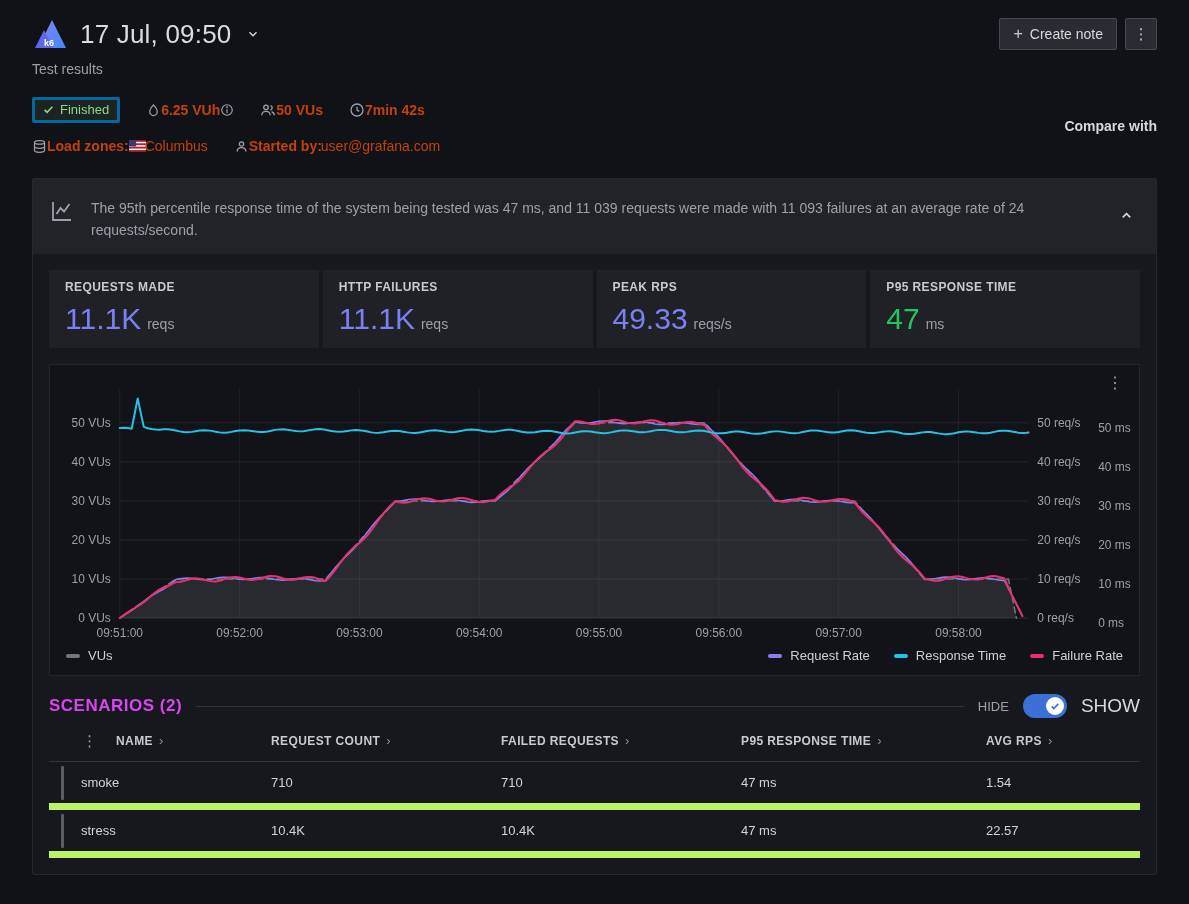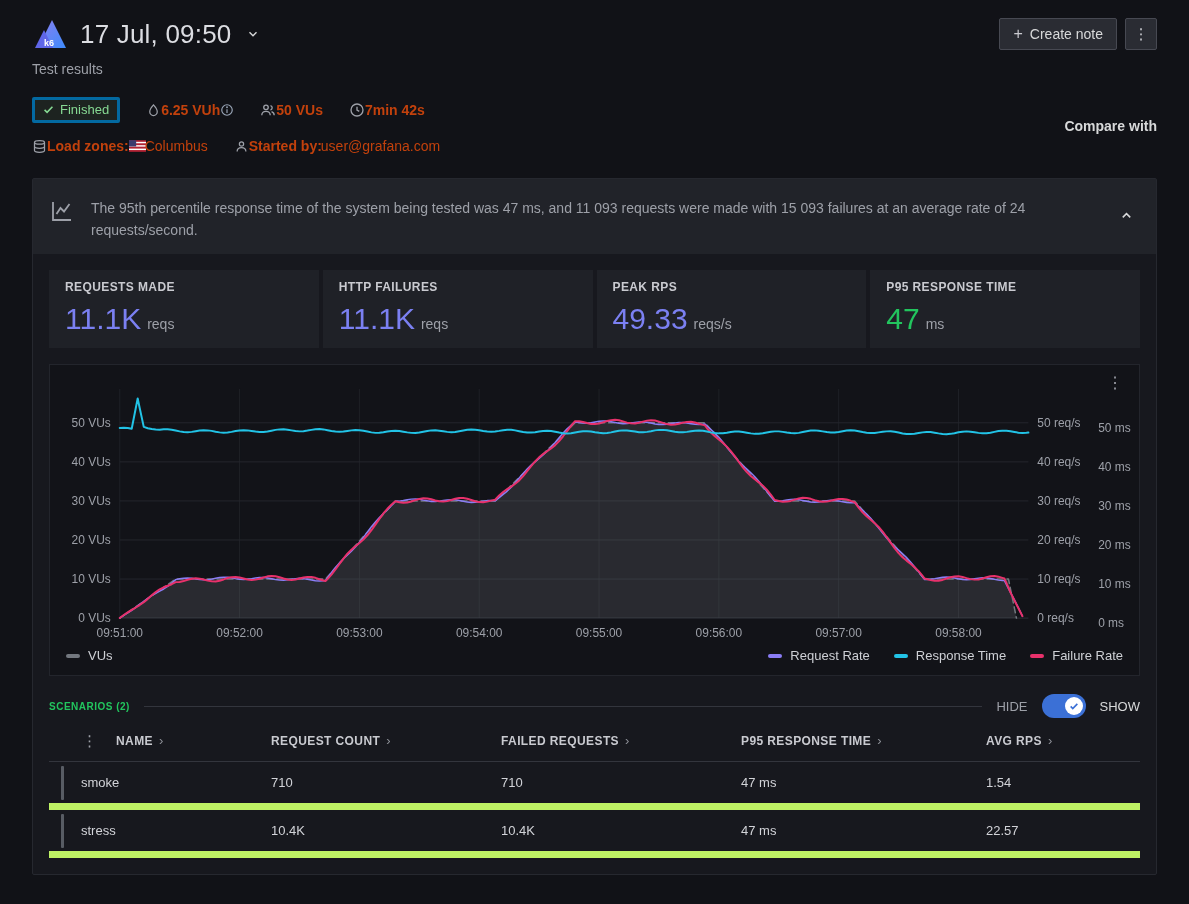--- a/index.html
+++ b/index.html
@@ -51,24 +51,24 @@
 
   .chart-card{position:relative;margin:0 16px;background:#121318;border:1px solid #23252c;padding:6px 0 2px}
   .chart-kebab{position:absolute;top:6px;right:10px;background:none;border:none;color:#9da0a8;font-size:16px;cursor:pointer;padding:2px 6px}
   .chart-svg{display:block;width:100%;height:auto}
   .legend{display:flex;justify-content:space-between;align-items:center;padding:2px 16px 10px;font-size:13px;color:#ced0d5}
   .legend-item{display:inline-flex;align-items:center;gap:8px;cursor:pointer}
   .swatch{width:14px;height:4px;border-radius:2px;display:inline-block}
   .legend-right{display:flex;gap:24px}
 
   .scenarios-bar{display:flex;align-items:center;gap:14px;margin:18px 16px 2px}
-  .s-title{font-size:10px;font-weight:700;letter-spacing:.5px;color:#22c55e;white-space:nowrap}
+  .s-title{font-size:17px;font-weight:700;letter-spacing:.5px;color:#d946ef;white-space:nowrap}
   .s-divider{flex:1;height:1px;background:#33353d}
   .hide-label{font-size:13px;color:#9da0a8}
-  .show-label{font-size:13px;color:#d8d9da}
+  .show-label{font-size:19px;color:#d8d9da}
   .toggle{position:relative;width:44px;height:24px;border-radius:12px;border:none;cursor:pointer}
   .toggle .knob{position:absolute;top:3px;right:3px;width:18px;height:18px;border-radius:50%;background:#fff;display:flex;align-items:center;justify-content:center}
 
   .table{margin:2px 16px 16px}
   .thead{display:grid;grid-template-columns:67px 155px 230px 240px 245px 1fr;align-items:center;height:42px;border-bottom:1px solid #33353d}
   .th{display:flex;align-items:center;gap:6px;font-size:12px;font-weight:700;letter-spacing:.4px;color:#c9cad0;cursor:pointer}
   .sort{color:#8e9198;font-size:13px;font-weight:400}
   .thead-kebab{padding-left:33px;color:#9da0a8;font-size:15px;cursor:pointer}
   .trow{display:grid;grid-template-columns:32px 190px 230px 240px 245px 1fr;align-items:center;height:48px;border-bottom:7px solid #bef264;font-size:13px;color:#d2d3d8;cursor:pointer}
   .row-accent{width:3px;height:34px;background:#585c64;margin-left:12px;border-radius:1px}
@@ -188,21 +188,21 @@
   <section class="panel">
 
     <div class="panel-header">
       <span class="ph-icon">
         <svg width="26" height="24" viewBox="0 0 24 24" fill="none" stroke="#9da0a8" stroke-width="1.8">
             <path d="M3 3v18h18"></path>
             <path d="M6.5 15l4-6 3.5 3.5 5.5-7.5"></path>
           </svg>
       </span>
       <div>
-        <div class="panel-desc">The 95th percentile response time of the system being tested was 47 ms, and 11 093 requests were made with 15 093 failures at an average rate of 24 requests/second.</div>
+        <div class="panel-desc">The 95th percentile response time of the system being tested was 47 ms, and 11 039 requests were made with 11 093 failures at an average rate of 24 requests/second.</div>
       </div>
       <button class="collapse-btn" aria-label="collapse panel">
         <svg width="15" height="15" viewBox="0 0 24 24" fill="none" stroke="#d8d9da" stroke-width="2.4">
             <path d="M6 15l6-6 6 6"></path>
           </svg>
       </button>
     </div>
 
     <div class="stats-row">
       <div class="stat-card">

